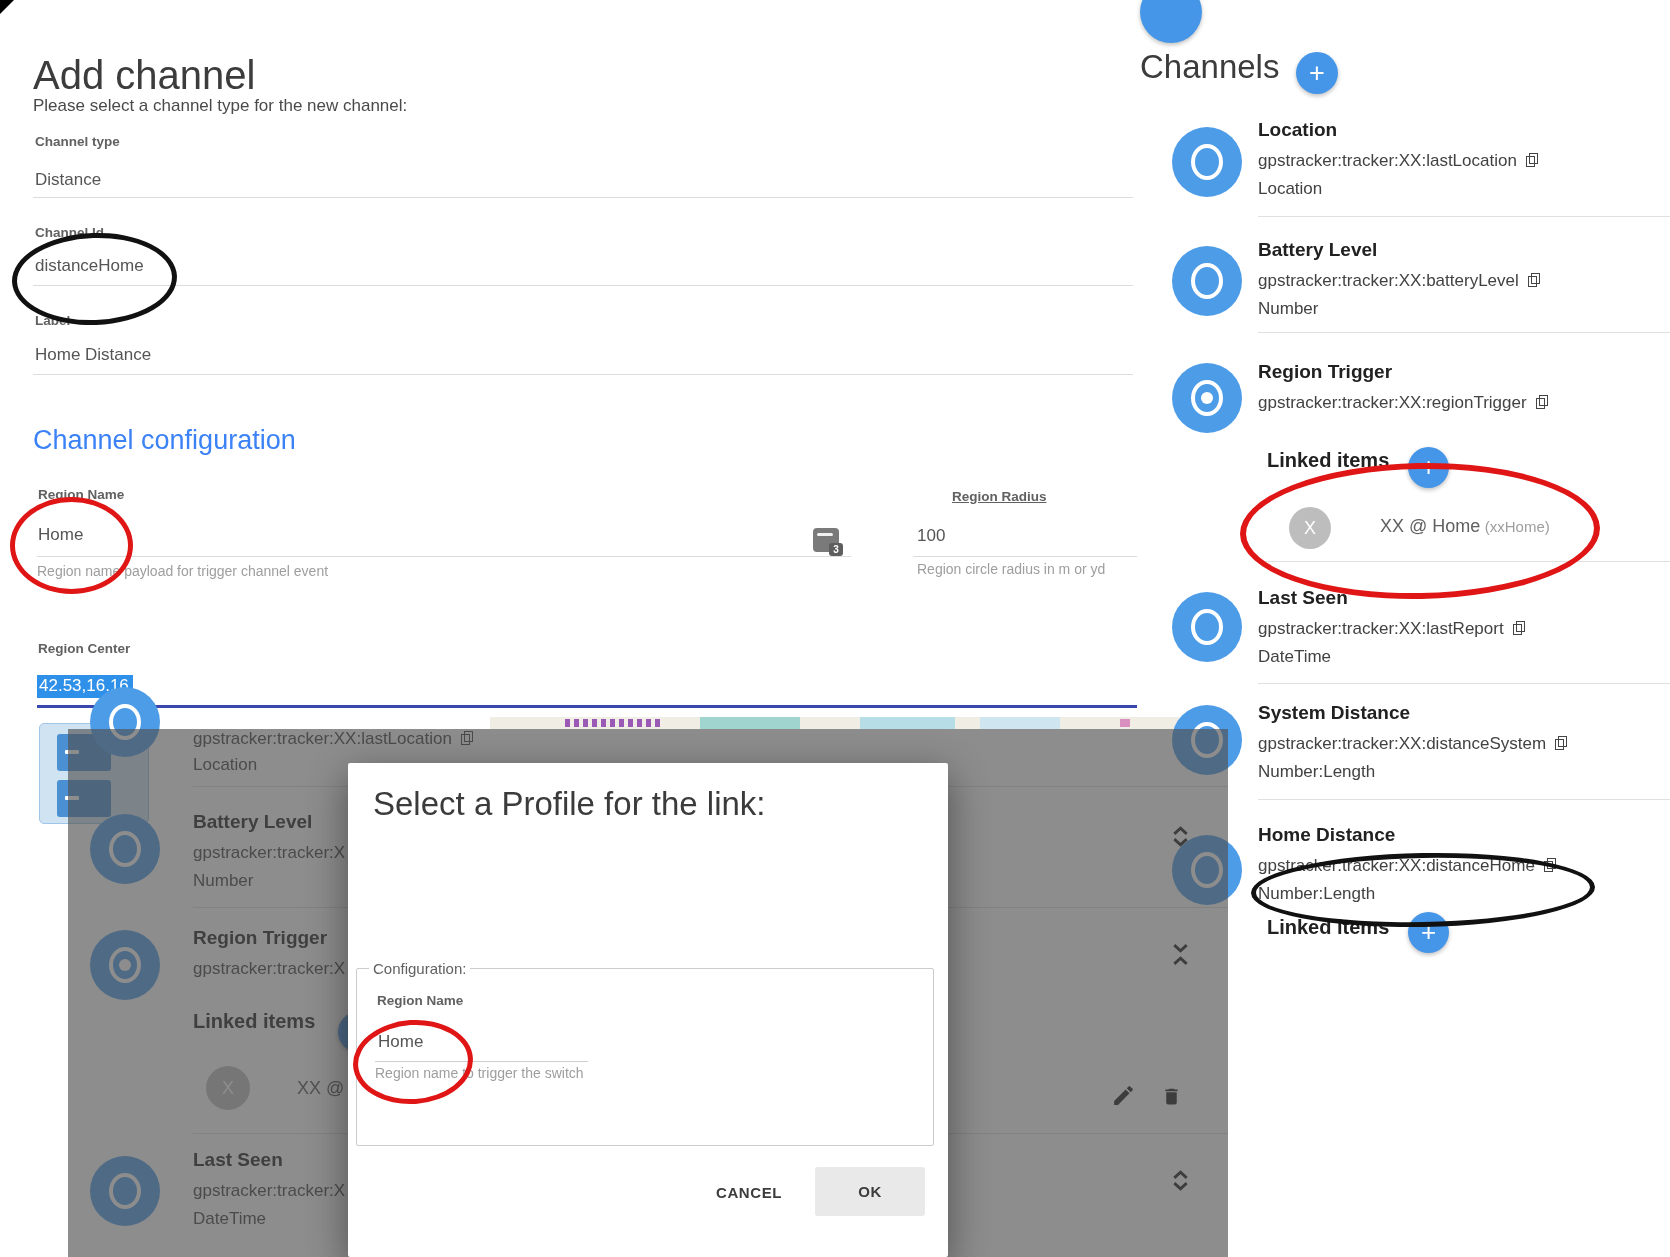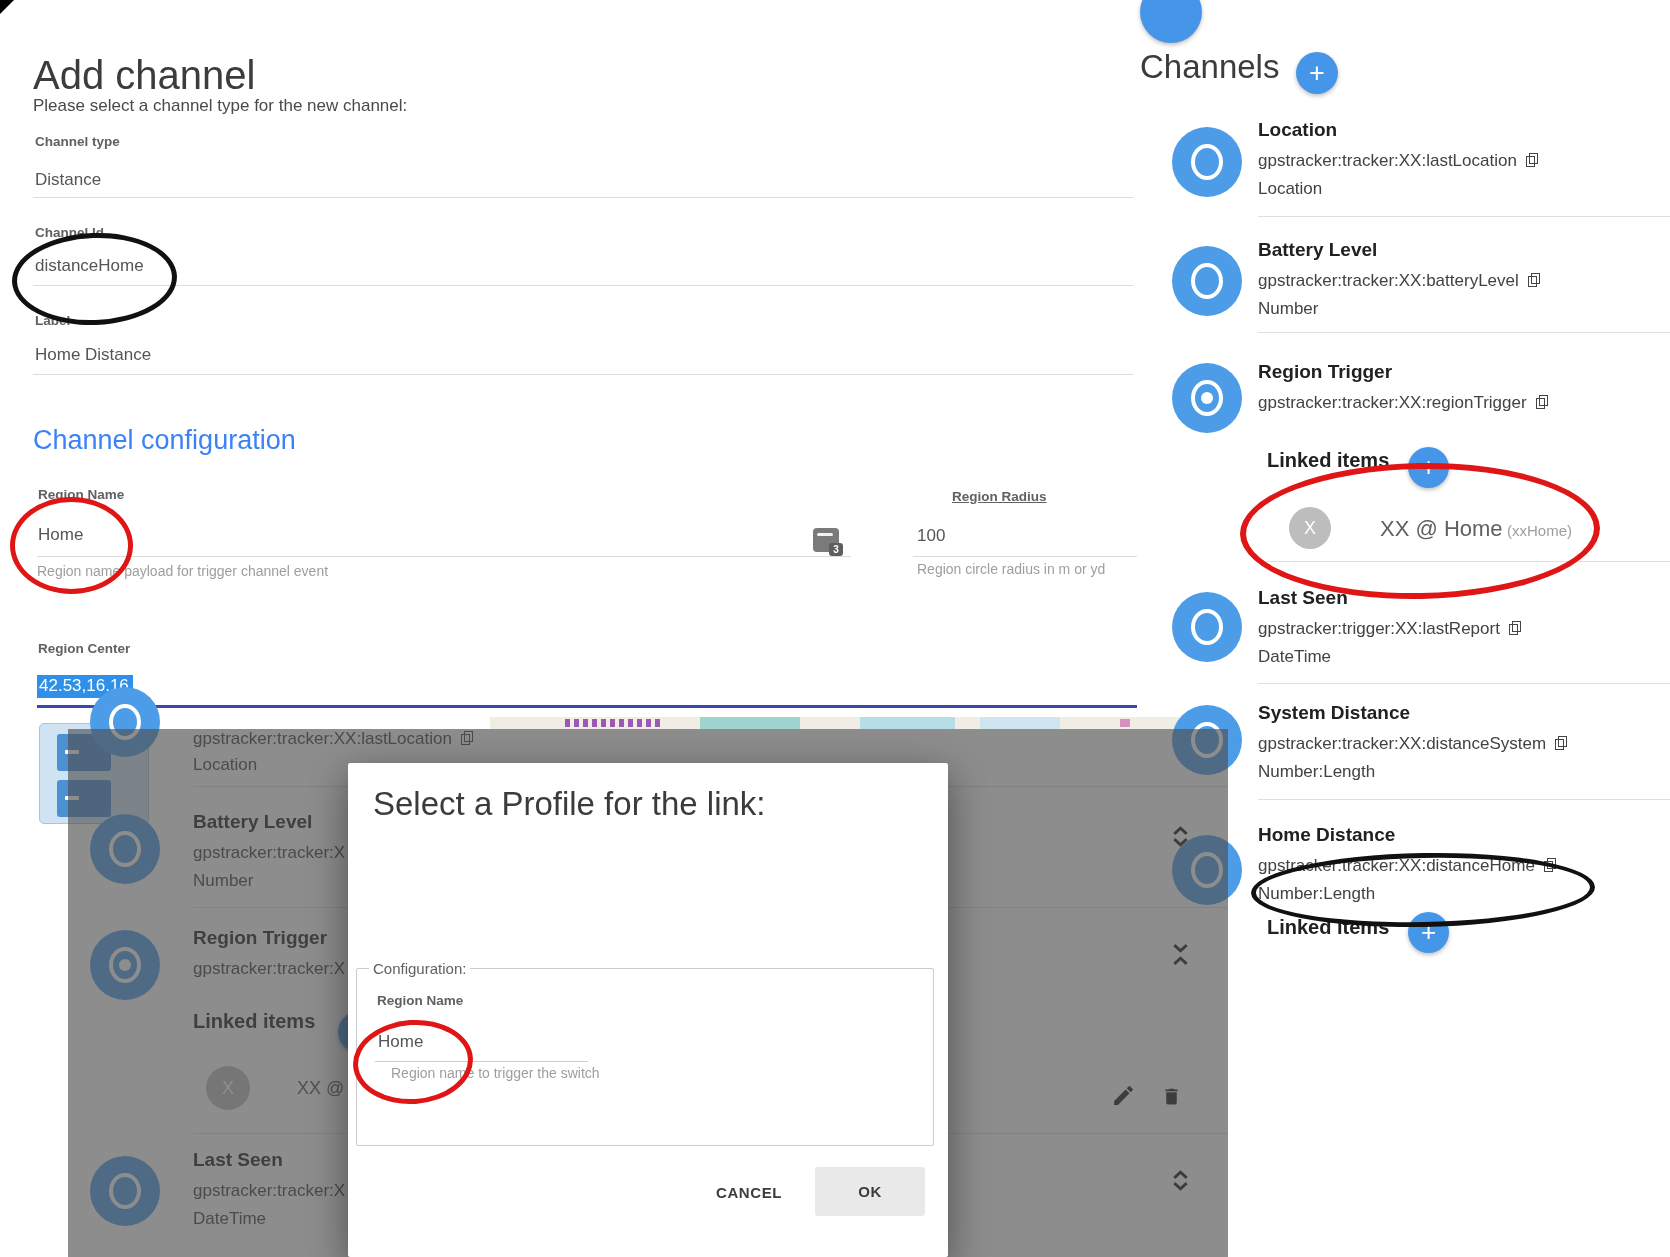--- a/index.html
+++ b/index.html
@@ -217,31 +217,31 @@
       </span>
     </div>
   <div class="abs" style="left:1258px;top:362px;">
     <div class="chrow-title">Region Trigger</div>
     <div class="chrow-uid"><span>gpstracker:tracker:XX:regionTrigger</span><span class="copy-ico"></span></div>
   </div>
   <div class="abs linked-lbl" style="left:1267px;top:449px;">Linked items</div>
   <div class="abs fab" style="left:1408px;top:447px;width:41px;height:41px;font-size:26px;">+</div>
   <div class="abs avatar" style="left:1289px;top:507px;width:42px;height:42px;">X</div>
   <div class="abs" style="left:1380px;top:516px;white-space:nowrap;">
-    <span style="font-size:22px;color:#606060;">XX @ Home</span>
+    <span style="font-size:18px;color:#606060;">XX @ Home</span>
     <span style="font-size:15px;color:#9e9e9e;">(xxHome)</span>
   </div>
   <div class="abs divider" style="left:1258px;top:561px;width:412px;"></div>
 
   <div class="abs chan-circle" style="left:1172px;top:592px;">
       <span class="ring"></span>
     </div>
   <div class="abs" style="left:1258px;top:588px;">
     <div class="chrow-title">Last Seen</div>
-    <div class="chrow-uid"><span>gpstracker:trigger:XX:lastReport</span><span class="copy-ico"></span></div>
+    <div class="chrow-uid"><span>gpstracker:tracker:XX:lastReport</span><span class="copy-ico"></span></div>
     <div class="chrow-type">DateTime</div>
   </div>
   <div class="abs divider" style="left:1258px;top:683px;width:412px;"></div>
 
   <div class="abs chan-circle" style="left:1172px;top:705px;">
       <span class="ring"></span>
     </div>
   <div class="abs" style="left:1258px;top:703px;">
     <div class="chrow-title">System Distance</div>
     <div class="chrow-uid"><span>gpstracker:tracker:XX:distanceSystem</span><span class="copy-ico"></span></div>
@@ -264,21 +264,21 @@
 
   <div id="modal" class="abs" style="left:348px;top:763px;width:600px;height:494px;z-index:10;">
     <div class="abs" style="left:25px;top:22px;font-size:33px;color:#3b3b3b;">Select a Profile for the link:</div>
 
 
     <fieldset class="abs" style="left:8px;top:197px;width:552px;height:168px;">
       <legend>Configuration:</legend>
       <div class="lbl" style="margin:10px 0 0 8px;">Region Name</div>
       <div class="val" style="margin:24px 0 0 9px;">Home</div>
       <div class="rule" style="margin:9px 0 0 6px;width:213px;border-color:#cfcfcf;"></div>
-      <div class="hint" style="margin:3px 0 0 22px;">Region name to trigger the switch</div>
+      <div class="hint" style="margin:3px 0 0 6px;">Region name to trigger the switch</div>
     </fieldset>
 
     <button class="btn-flat abs" style="left:352px;top:409px;">CANCEL</button>
     <button class="btn-raised abs" style="left:467px;top:404px;width:110px;height:49px;">OK</button>
   </div>
 
   <div class="abs ellipse" style="left:12px;top:233px;width:155px;height:82px;border:5px solid #111;transform:rotate(-2deg);z-index:20;"></div>
   <div class="abs ellipse" style="left:10px;top:497px;width:113px;height:87px;border:5px solid #e01515;z-index:20;"></div>
   <div class="abs ellipse" style="left:353px;top:1020px;width:110px;height:74px;border:5px solid #e01515;transform:rotate(-4deg);z-index:20;"></div>
   <div class="abs ellipse" style="left:1240px;top:463px;width:348px;height:124px;border:6px solid #e01515;transform:rotate(-1deg);z-index:20;"></div>

